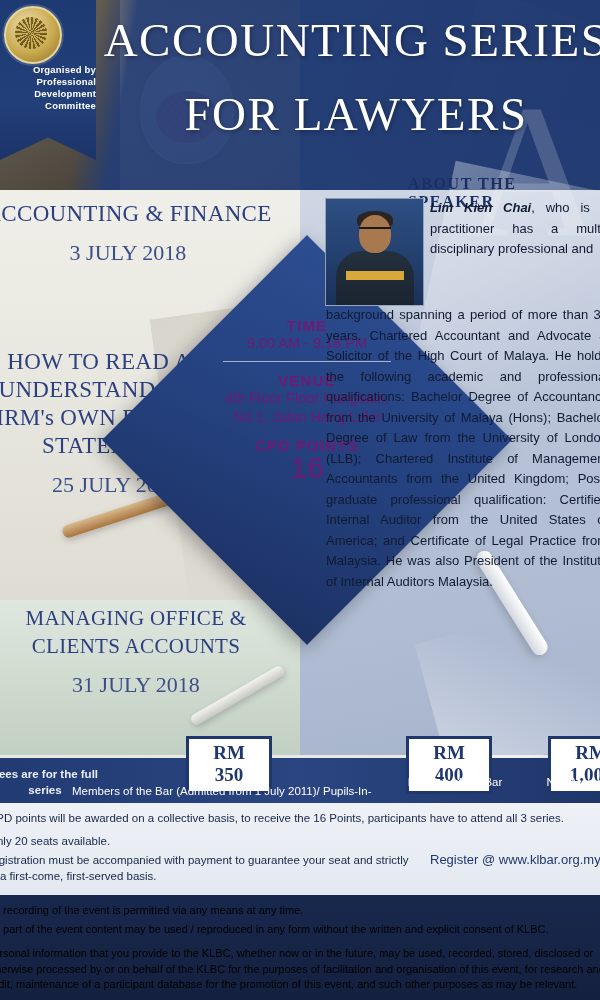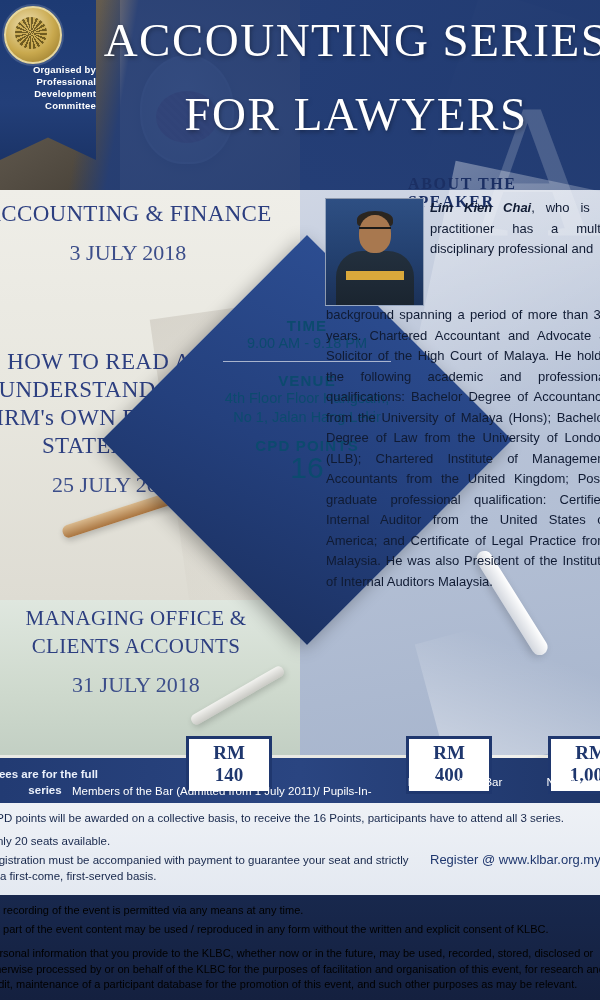--- a/index.html
+++ b/index.html
@@ -177,21 +177,21 @@
 
   
   .diamond {
     position:absolute; left: 162px; top: 295px; width: 290px; height: 290px;
     background: linear-gradient(160deg,#2c4d91 0%, #24407d 55%, #1c3264 100%);
     transform: rotate(45deg);
     box-shadow: 0 6px 18px rgba(0,0,0,.3);
   }
   .diamond-content {
     position:absolute; left: 162px; top: 295px; width: 290px; height: 290px;
-    color: #0c4a6e; text-align: center;
+    color: #701a75; text-align: center;
     font-family: "Liberation Sans", sans-serif;
   }
   .d-inner { padding-top: 22px; }
   .d-label { font-size: 15px; font-weight: bold; letter-spacing: 1.2px; }
   .d-value { font-size: 14.5px; line-height: 19px; }
   .d-sep {
     width: 168px; height: 1px; background: rgba(255,255,255,.6);
     margin: 8px auto 10px auto;
   }
   .d-cpd-num { font-size: 30px; font-weight: normal; line-height: 28px; }
@@ -366,21 +366,21 @@
     <div class="sp-hair"></div>
     <div class="sp-face"></div>
     <div class="sp-glasses"></div>
   </div>
   <div class="speaker-text">
     <span class="speaker-name">Lim Kien Chai</span><span>, who is a practitioner has a multi-disciplinary professional and</span>
   </div>
   <div class="speaker-text b2">background spanning a period of more than 30 years. Chartered Accountant and Advocate &amp; Solicitor of the High Court of Malaya. He holds the following academic and professional qualifications: Bachelor Degree of Accountancy from the University of Malaya (Hons); Bachelor Degree of Law from the University of London (LLB); Chartered Institute of Management Accountants from the United Kingdom; Post-graduate professional qualification: Certified Internal Auditor from the United States of America; and Certificate of Legal Practice from Malaysia. He was also President of the Institute of Internal Auditors Malaysia.</div>
 
   <div class="fee-band"></div>
-  <div class="fee-box" id="fee1">RM 140</div>
+  <div class="fee-box" id="fee1">RM 350</div>
   <div class="fee-box" id="fee2">RM 400</div>
   <div class="fee-box" id="fee3">RM 1,000</div>
   <div class="fee-desc" id="fee-desc0">Fees are for the full series</div>
   <div class="fee-desc" id="fee-desc1">Members of the Bar (Admitted from 1 July 2011)/ Pupils-In-Chambers/ Undergraduate Law Students</div>
   <div class="fee-desc" id="fee-desc2">Practice of the Bar</div>
   <div class="fee-desc" id="fee-desc3">Non-Members</div>
 
   <div class="notes-band"></div>
   <div class="note" id="note1">CPD points will be awarded on a collective basis, to receive the 16 Points, participants have to attend all 3 series.</div>
   <div class="note" id="note2">Only 20 seats available.</div>

